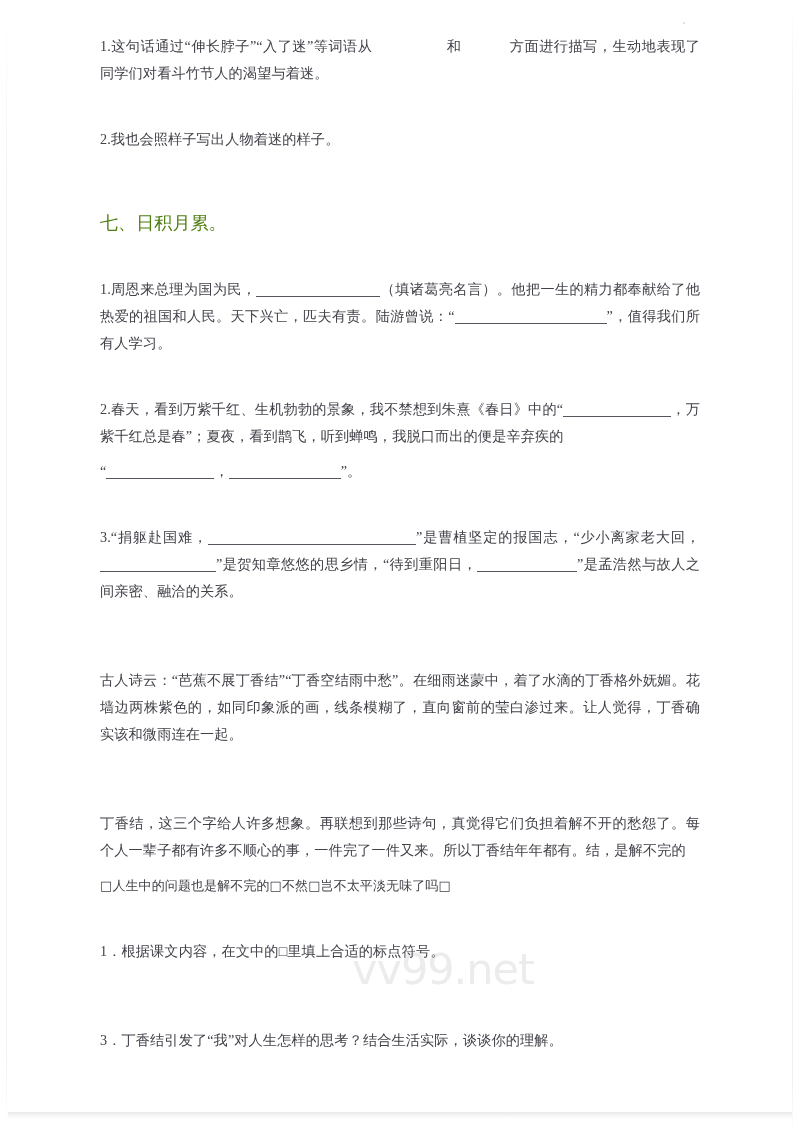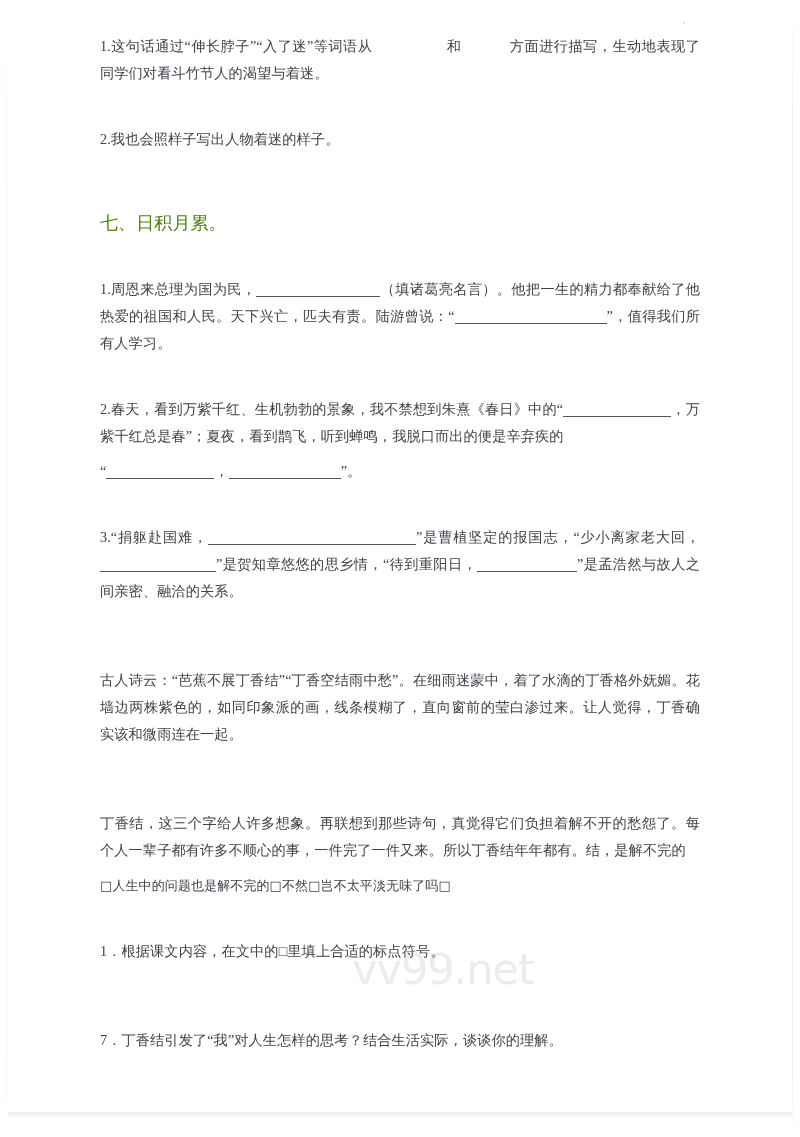--- a/index.html
+++ b/index.html
@@ -169,19 +169,19 @@
 
     <div class="gap-md"></div>
 
     <p class="para">1．根据课文内容，在文中的□里填上合适的标点符号。</p>
 
     <div class="gap-md"></div>
 
 
     <div class="gap-md"></div>
 
-    <p class="para">7．丁香结引发了“我”对人生怎样的思考？结合生活实际，谈谈你的理解。</p>
+    <p class="para">3．丁香结引发了“我”对人生怎样的思考？结合生活实际，谈谈你的理解。</p>
 
     <div class="gap-lg"></div>
     <div class="gap-sm"></div>
 
   </div>
 </div>
 
 </body></html>

